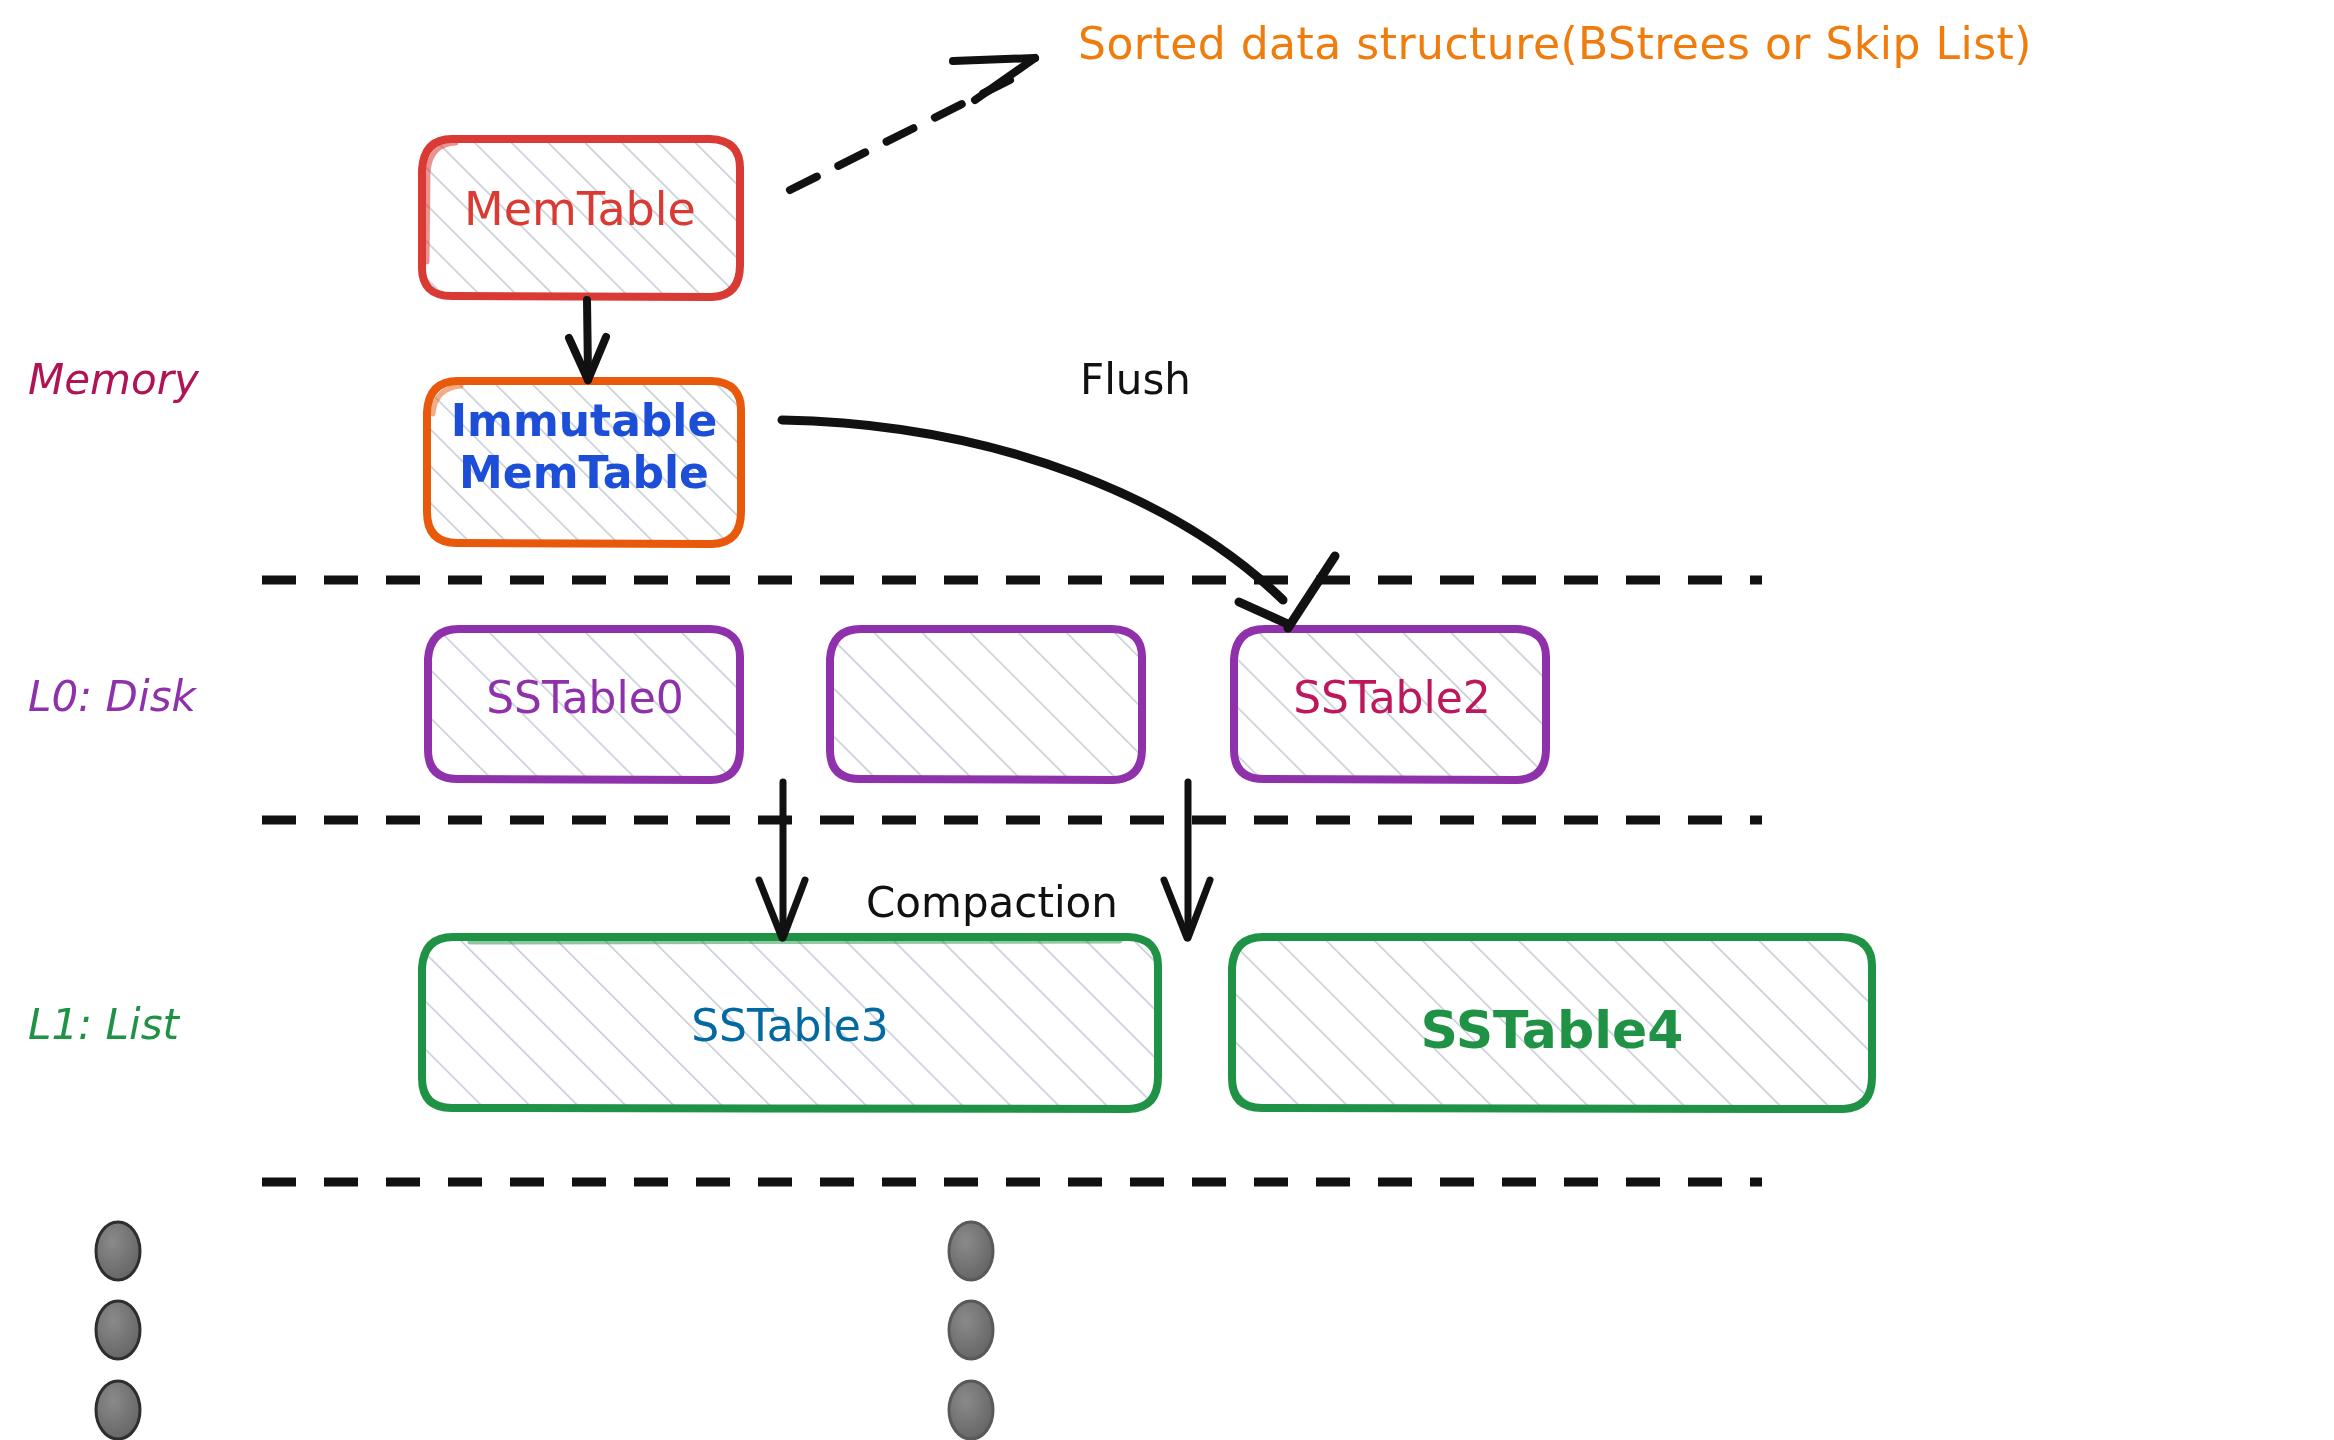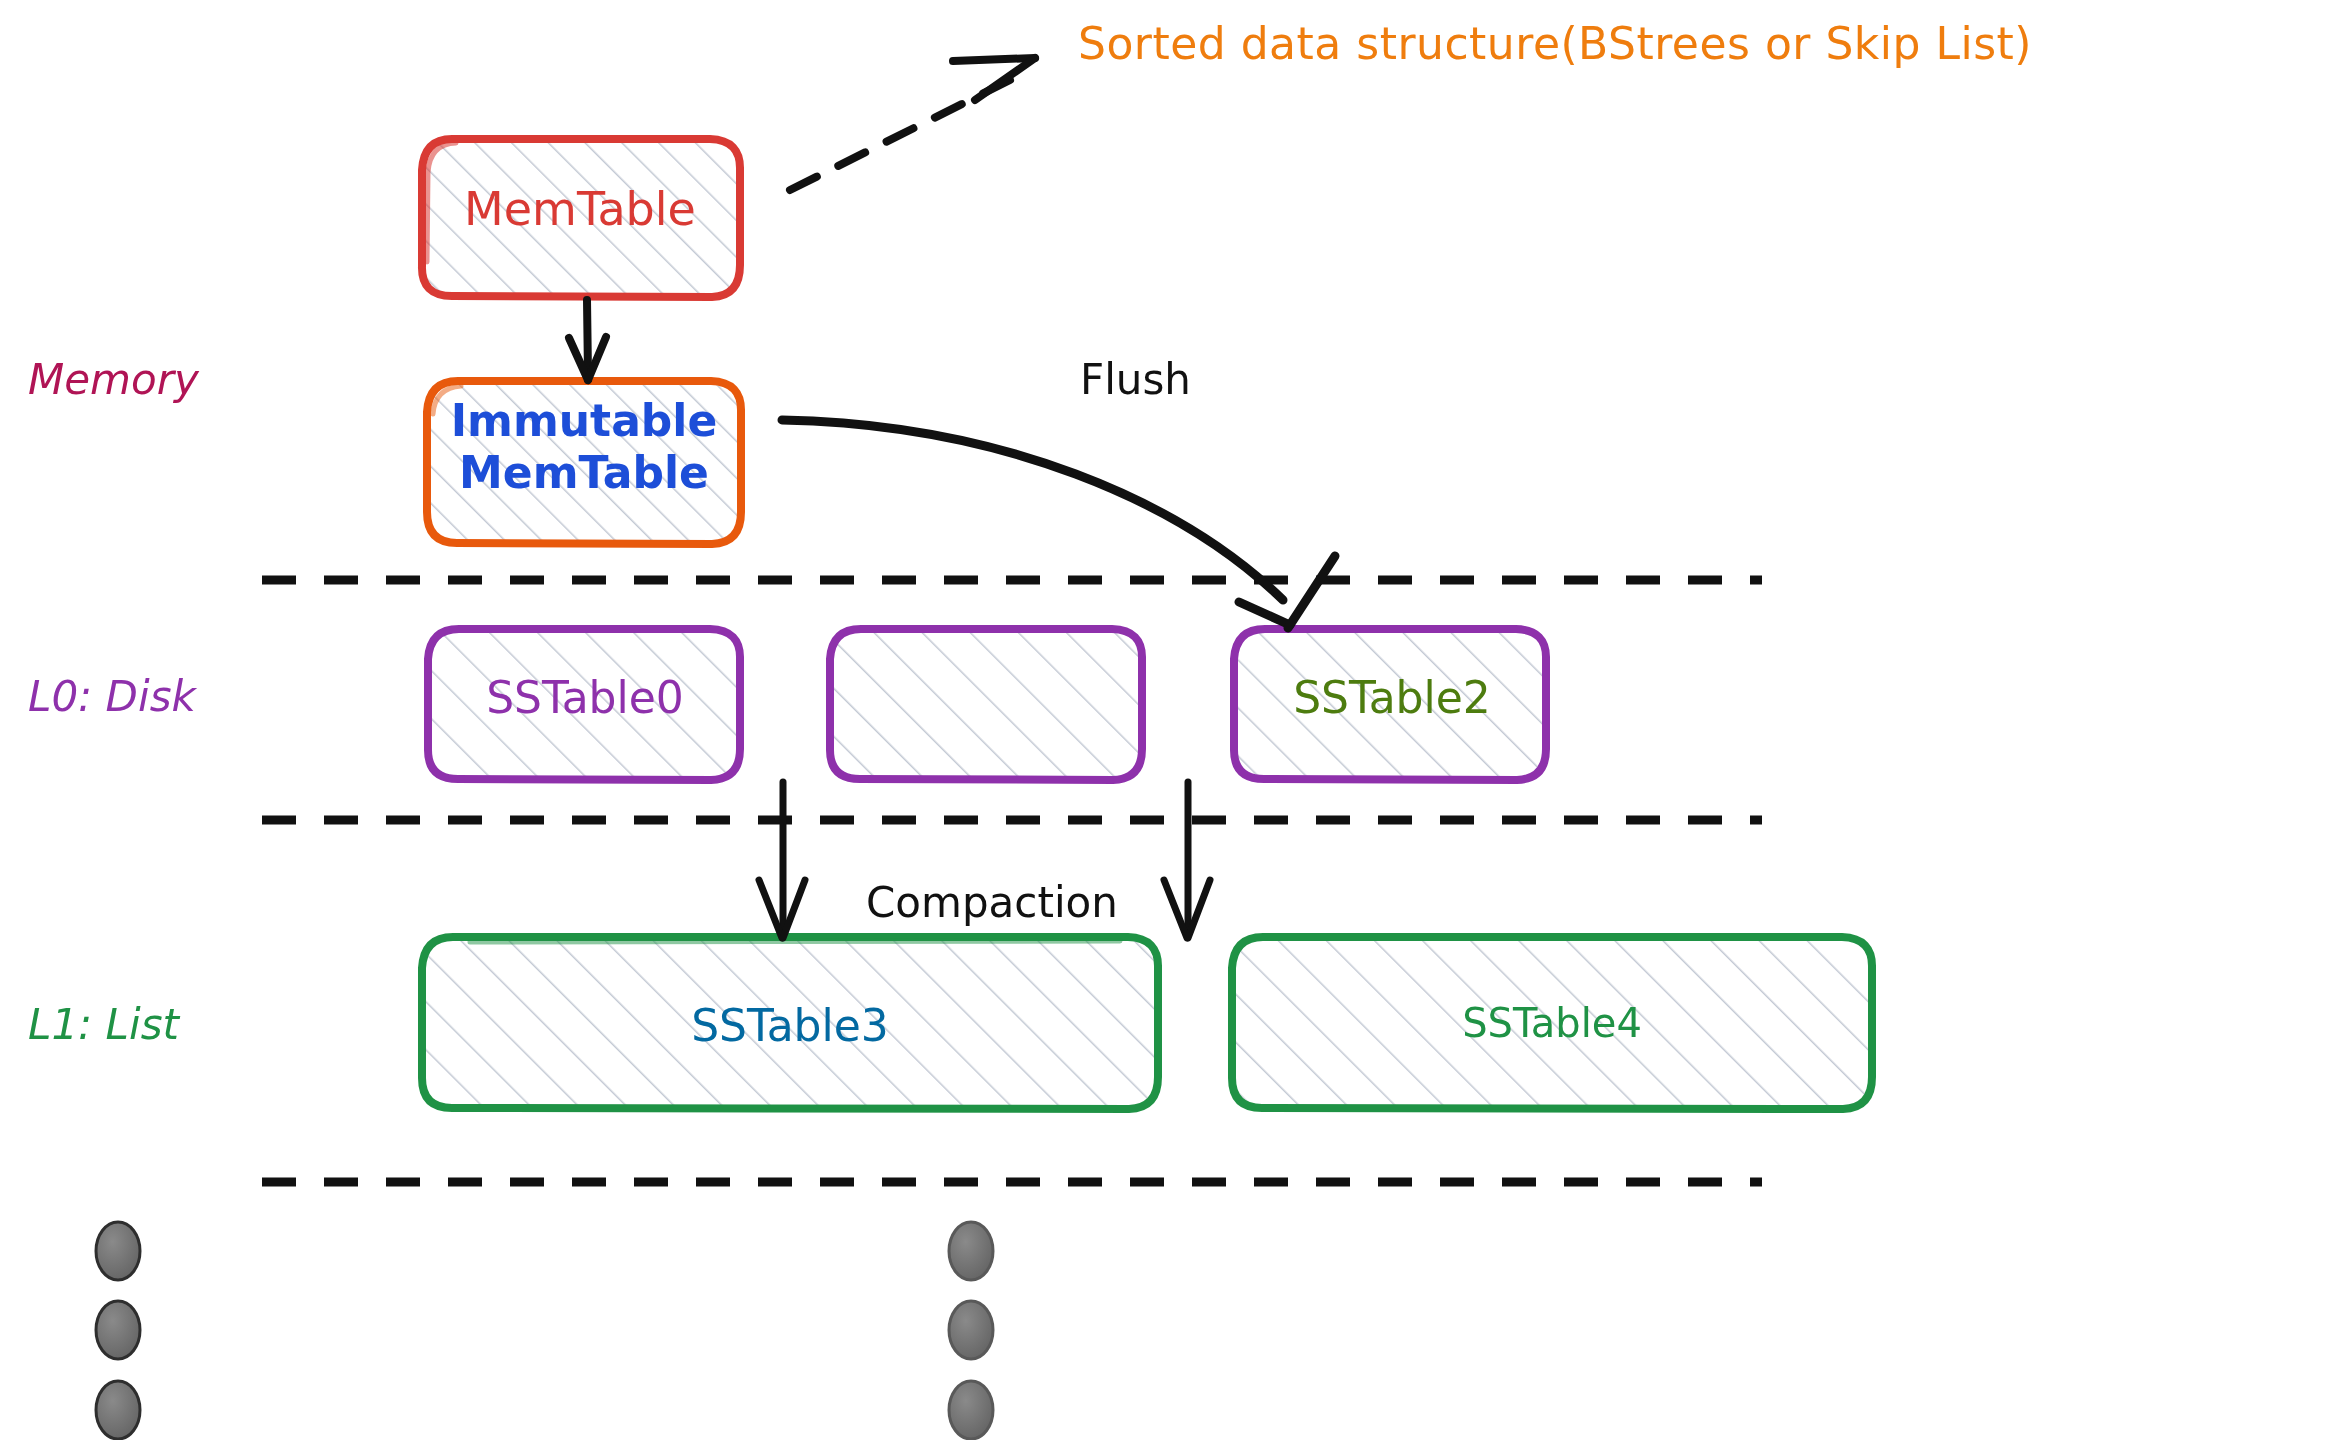--- a/index.html
+++ b/index.html
@@ -51,29 +51,29 @@
   .lbl-sst0 {
     left: 425px; top: 672px; width: 320px;
     font-size: 44px; color: #8e31ab; font-weight: 400;
   }
   .lbl-sst1 {
     left: 828px; top: 672px; width: 320px;
     font-size: 44px; color: #8e31ab; font-weight: 400;
   }
   .lbl-sst2 {
     left: 1232px; top: 672px; width: 320px;
-    font-size: 44px; color: #4d7c0f; font-weight: 400;
+    font-size: 44px; color: #be185d; font-weight: 400;
   }
   .lbl-sst3 {
     left: 420px; top: 1000px; width: 740px;
     font-size: 44px; color: #0369a1; font-weight: 400;
   }
   .lbl-sst4 {
     left: 1232px; top: 1000px; width: 640px;
-    font-size: 40px; color: #1f9245; font-weight: 400;
+    font-size: 52px; color: #1f9245; font-weight: 700;
   }
   .row-label { font-size: 42px; font-weight: 400; font-style: italic; }
   .lbl-memory { left: 28px; top: 355px; color: #b01455; }
   .lbl-l0     { left: 28px; top: 672px; color: #8e31ab; }
   .lbl-l1     { left: 28px; top: 1000px; color: #1f9245; }
 
   .edge-label { font-size: 42px; color: #111111; font-weight: 400; }
   .lbl-flush      { left: 1080px; top: 355px; }
   .lbl-compaction { left: 866px; top: 878px; }
 

